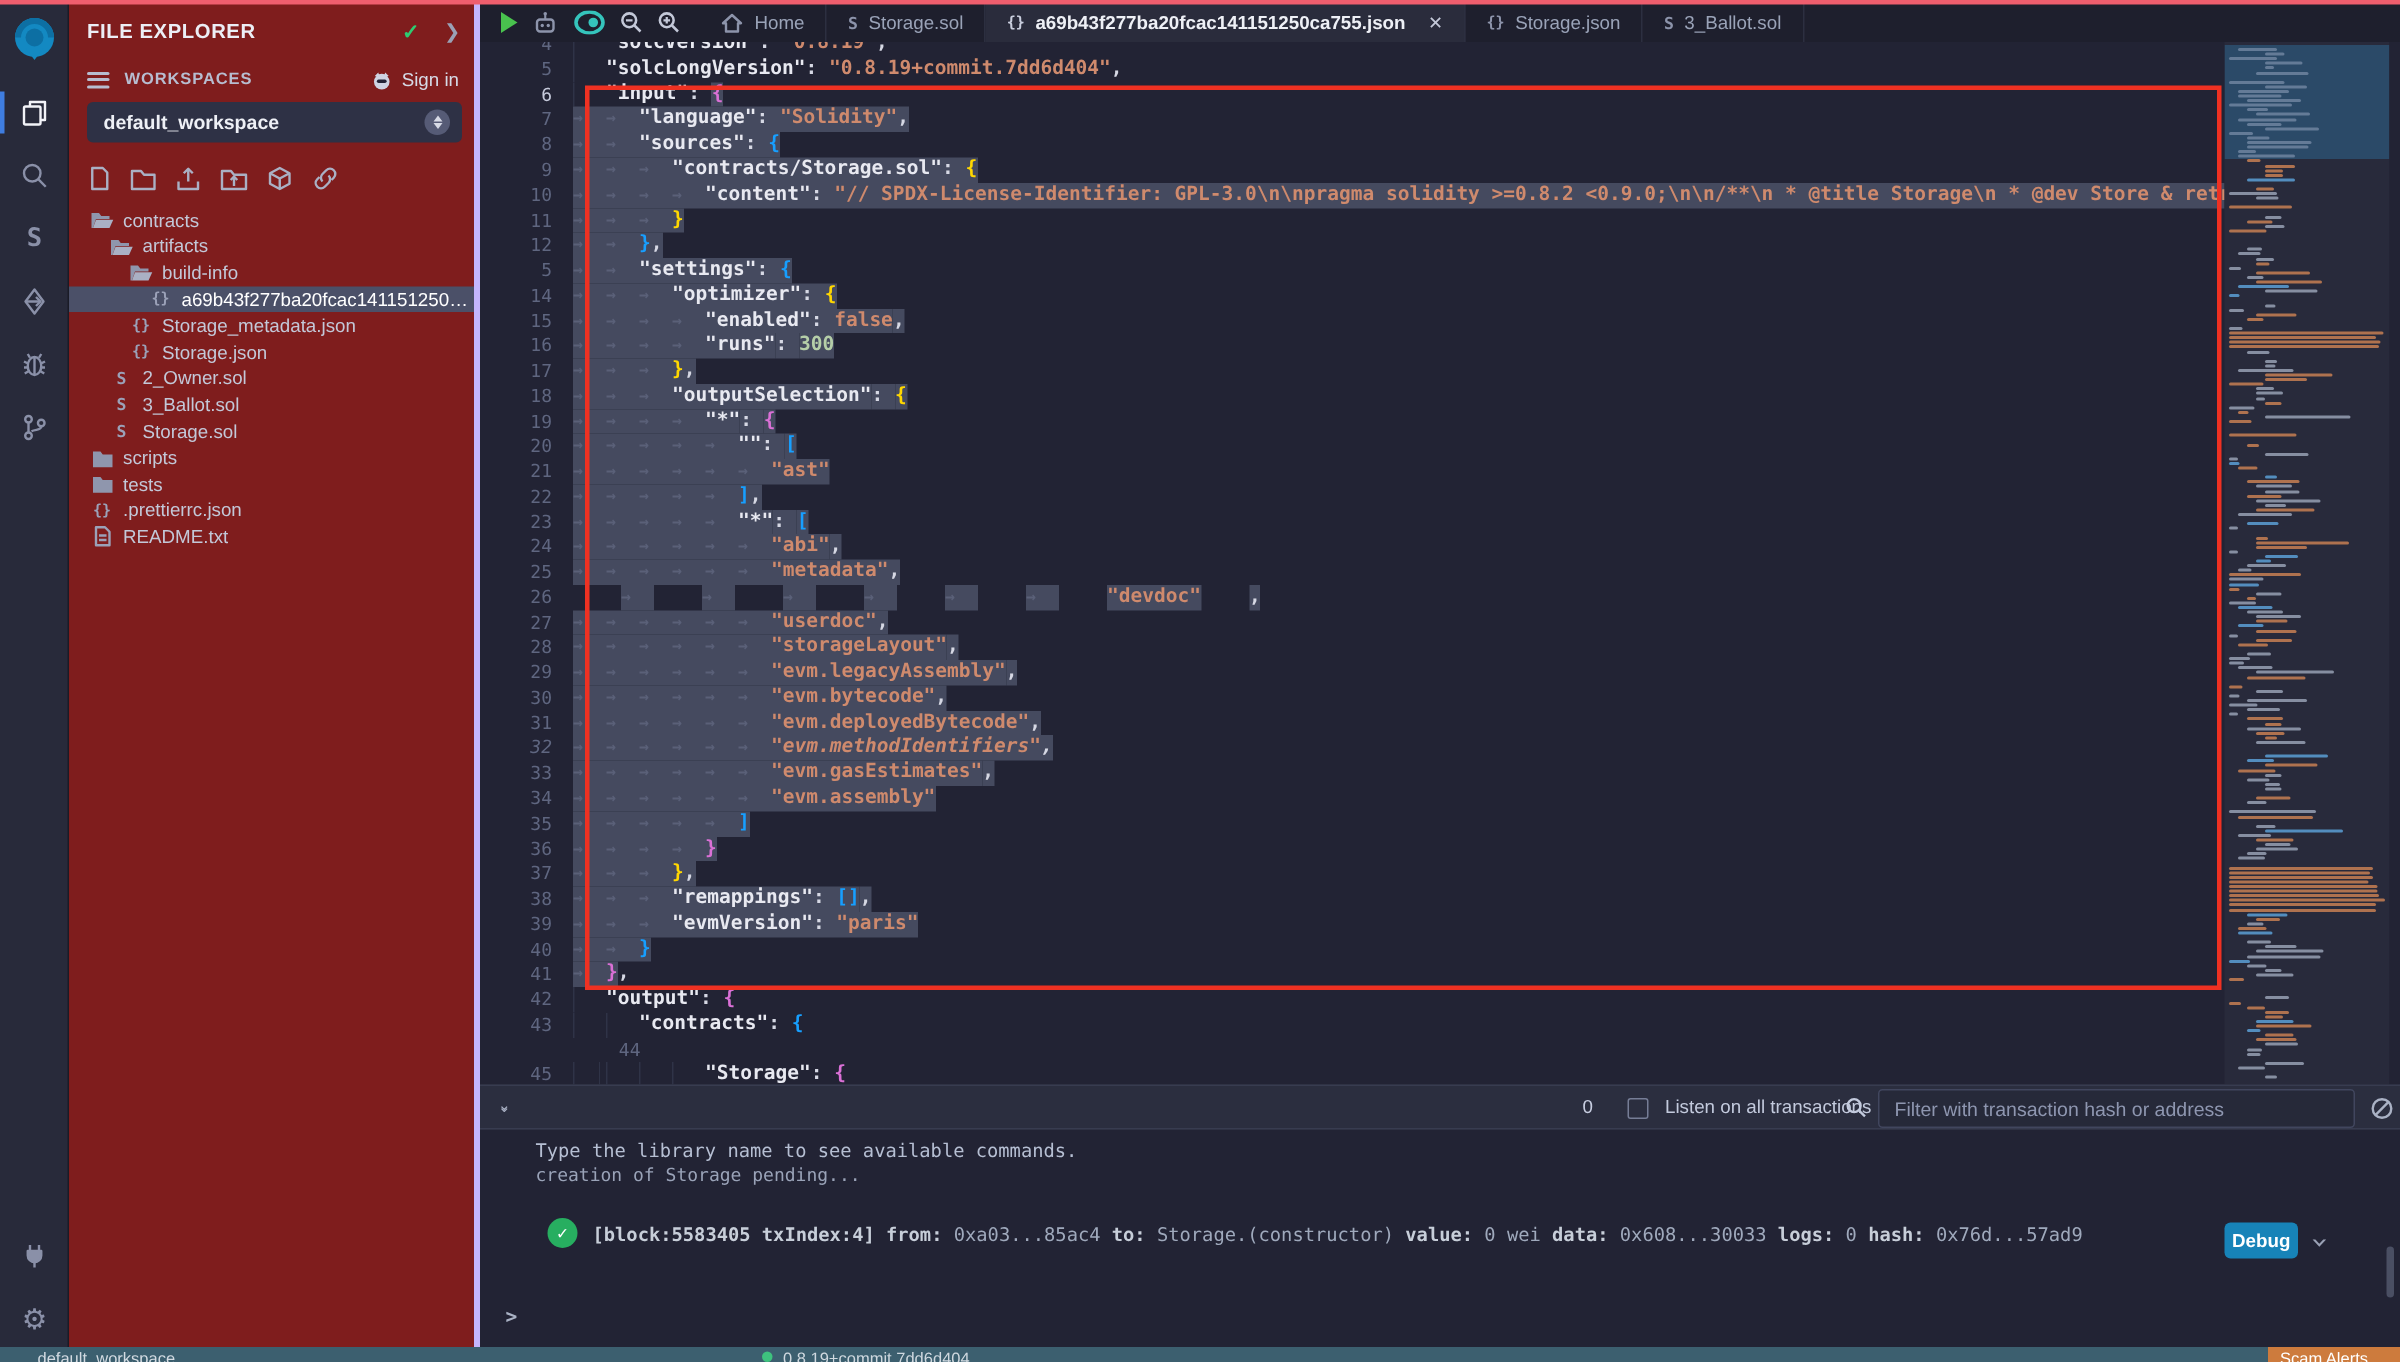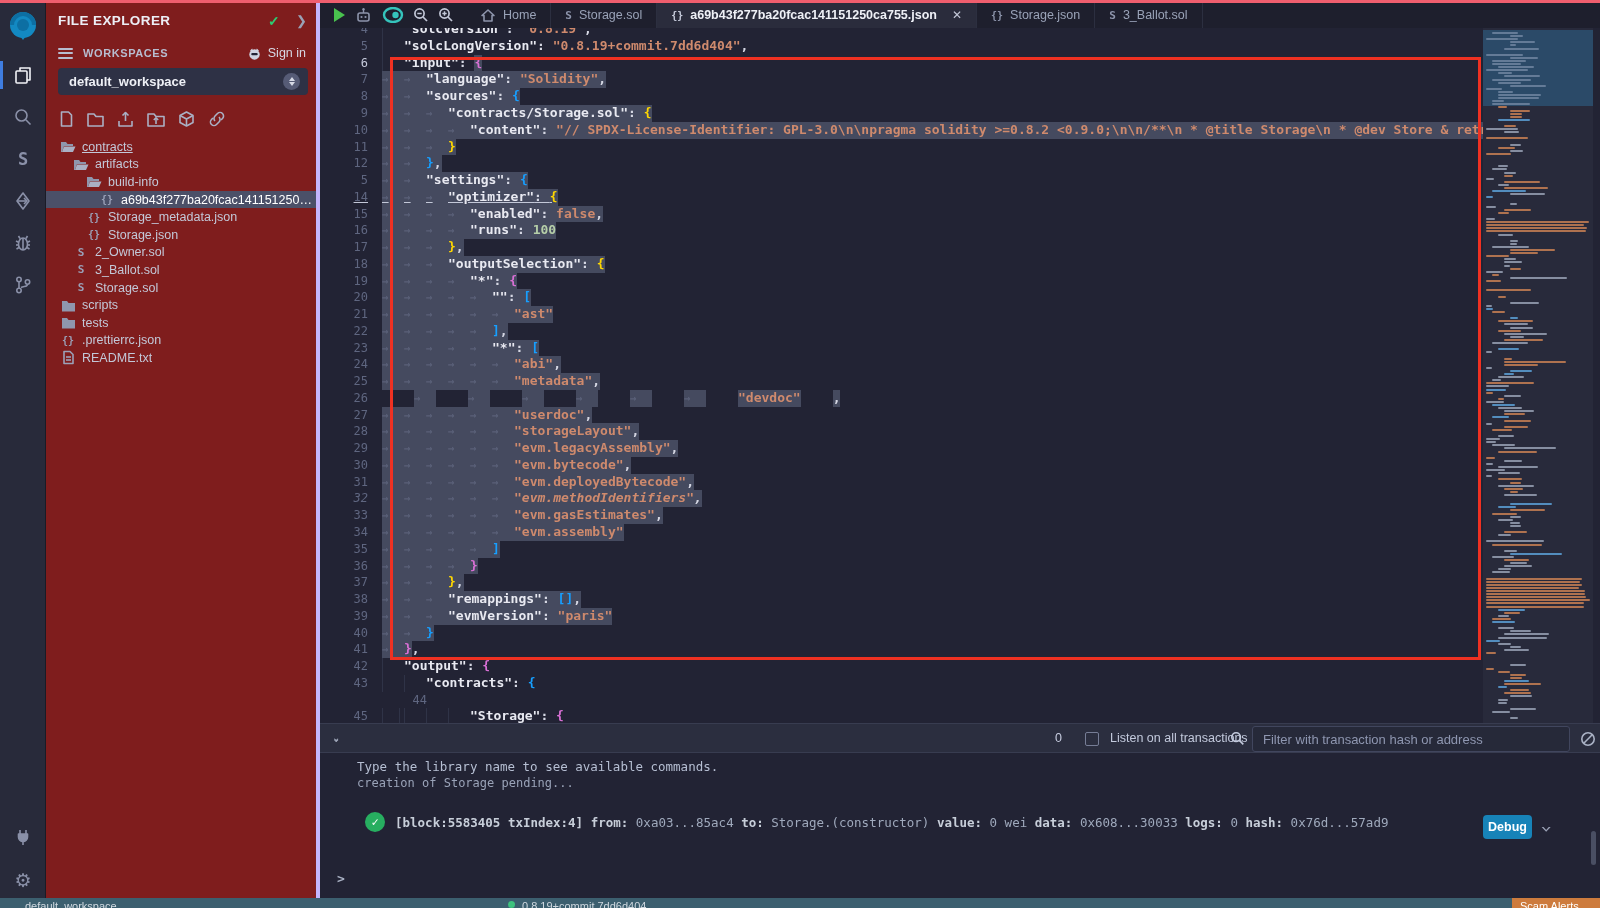--- a/index.html
+++ b/index.html
@@ -248,21 +248,21 @@
           </svg>
         </span>
         <span>
           <svg width="20" height="18" viewBox="0 0 20 18" fill="none" stroke="currentColor" stroke-width="1.6" stroke-linejoin="round">
             <path d="M8 11 a3.5 3.5 0 0 1 0-5 l2.5-2.5 a3.5 3.5 0 0 1 5 5 L14 10"></path>
             <path d="M12 7 a3.5 3.5 0 0 1 0 5 l-2.5 2.5 a3.5 3.5 0 0 1 -5-5 L6 8"></path>
           </svg>
         </span>
       </div>
     <div class="tree" id="tree">
-        <div class="trow" style="padding-left: 14px; text-decoration: underline;">
+        <div class="trow" style="padding-left: 14px;">
           <span class="ticon">
             <svg width="16" height="13" viewBox="0 0 16 13">
               <path d="M1 2 h5 l1.5 2 H13 v2 H4 L2 12 H1 Z" fill="#8f96ad"></path>
               <path d="M4 6.5 h11.5 L13 12 H2 Z" fill="#aab0c4"></path>
             </svg>
           </span>
           <span class="tlabel">contracts</span>
         </div>
         <div class="trow" style="padding-left: 27px;">
           <span class="ticon">
@@ -421,23 +421,23 @@
         <div class="cline" style="top: -6.8px;"><span class="lnum">4</span><span class="ind guide"></span><span class="k">"solcVersion"</span><span class="p">: </span><span class="s">"0.8.19"</span><span class="p">,</span></div>
         <div class="cline" style="top: 9.96px;"><span class="lnum">5</span><span class="ind guide"></span><span class="k">"solcLongVersion"</span><span class="p">: </span><span class="s">"0.8.19+commit.7dd6d404"</span><span class="p">,</span></div>
         <div class="cline" style="top: 26.72px;"><span class="lnum cur">6</span><span class="ind guide"></span><span class="k">"input"</span><span class="p">: </span><span class="b2 sel">{</span></div>
         <div class="cline" style="top: 43.48px;"><span class="lnum">7</span><span class="ind ws sel"></span><span class="ind ws sel"></span><span class="k sel">"language"</span><span class="p sel">: </span><span class="s sel">"Solidity"</span><span class="p sel">,</span></div>
         <div class="cline" style="top: 60.24px;"><span class="lnum">8</span><span class="ind ws sel"></span><span class="ind ws sel"></span><span class="k sel">"sources"</span><span class="p sel">: </span><span class="b3 sel">{</span></div>
         <div class="cline" style="top: 77px;"><span class="lnum">9</span><span class="ind ws sel"></span><span class="ind ws sel"></span><span class="ind ws sel"></span><span class="k sel">"contracts/Storage.sol"</span><span class="p sel">: </span><span class="b1 sel">{</span></div>
         <div class="cline" style="top: 93.76px;"><span class="lnum">10</span><span class="ind ws sel"></span><span class="ind ws sel"></span><span class="ind ws sel"></span><span class="ind ws sel"></span><span class="k sel">"content"</span><span class="p sel">: </span><span class="s sel">"// SPDX-License-Identifier: GPL-3.0\n\npragma solidity &gt;=0.8.2 &lt;0.9.0;\n\n/**\n * @title Storage\n * @dev Store &amp; retrieve value in a</span></div>
         <div class="cline" style="top: 110.52px;"><span class="lnum">11</span><span class="ind ws sel"></span><span class="ind ws sel"></span><span class="ind ws sel"></span><span class="b1 sel">}</span></div>
         <div class="cline" style="top: 127.28px;"><span class="lnum">12</span><span class="ind ws sel"></span><span class="ind ws sel"></span><span class="b3 sel">}</span><span class="p sel">,</span></div>
         <div class="cline" style="top: 144.04px;"><span class="lnum">5</span><span class="ind ws sel"></span><span class="ind ws sel"></span><span class="k sel">"settings"</span><span class="p sel">: </span><span class="b3 sel">{</span></div>
-        <div class="cline" style="top: 160.8px; text-decoration: underline;"><span class="lnum">14</span><span class="ind ws sel"></span><span class="ind ws sel"></span><span class="ind ws sel"></span><span class="k sel">"optimizer"</span><span class="p sel">: </span><span class="b1 sel">{</span></div>
+        <div class="cline" style="top: 160.8px;"><span class="lnum">14</span><span class="ind ws sel"></span><span class="ind ws sel"></span><span class="ind ws sel"></span><span class="k sel">"optimizer"</span><span class="p sel">: </span><span class="b1 sel">{</span></div>
         <div class="cline" style="top: 177.56px;"><span class="lnum">15</span><span class="ind ws sel"></span><span class="ind ws sel"></span><span class="ind ws sel"></span><span class="ind ws sel"></span><span class="k sel">"enabled"</span><span class="p sel">: </span><span class="s sel">false</span><span class="p sel">,</span></div>
-        <div class="cline" style="top: 194.32px;"><span class="lnum">16</span><span class="ind ws sel"></span><span class="ind ws sel"></span><span class="ind ws sel"></span><span class="ind ws sel"></span><span class="k sel">"runs"</span><span class="p sel">: </span><span class="n sel">100</span></div>
+        <div class="cline" style="top: 194.32px;"><span class="lnum">16</span><span class="ind ws sel"></span><span class="ind ws sel"></span><span class="ind ws sel"></span><span class="ind ws sel"></span><span class="k sel">"runs"</span><span class="p sel">: </span><span class="n sel">300</span></div>
         <div class="cline" style="top: 211.08px;"><span class="lnum">17</span><span class="ind ws sel"></span><span class="ind ws sel"></span><span class="ind ws sel"></span><span class="b1 sel">}</span><span class="p sel">,</span></div>
         <div class="cline" style="top: 227.84px;"><span class="lnum">18</span><span class="ind ws sel"></span><span class="ind ws sel"></span><span class="ind ws sel"></span><span class="k sel">"outputSelection"</span><span class="p sel">: </span><span class="b1 sel">{</span></div>
         <div class="cline" style="top: 244.6px;"><span class="lnum">19</span><span class="ind ws sel"></span><span class="ind ws sel"></span><span class="ind ws sel"></span><span class="ind ws sel"></span><span class="k sel">"*"</span><span class="p sel">: </span><span class="b2 sel">{</span></div>
         <div class="cline" style="top: 261.36px;"><span class="lnum">20</span><span class="ind ws sel"></span><span class="ind ws sel"></span><span class="ind ws sel"></span><span class="ind ws sel"></span><span class="ind ws sel"></span><span class="k sel">""</span><span class="p sel">: </span><span class="b3 sel">[</span></div>
         <div class="cline" style="top: 278.12px;"><span class="lnum">21</span><span class="ind ws sel"></span><span class="ind ws sel"></span><span class="ind ws sel"></span><span class="ind ws sel"></span><span class="ind ws sel"></span><span class="ind ws sel"></span><span class="s sel">"ast"</span></div>
         <div class="cline" style="top: 294.88px;"><span class="lnum">22</span><span class="ind ws sel"></span><span class="ind ws sel"></span><span class="ind ws sel"></span><span class="ind ws sel"></span><span class="ind ws sel"></span><span class="b3 sel">]</span><span class="p sel">,</span></div>
         <div class="cline" style="top: 311.64px;"><span class="lnum">23</span><span class="ind ws sel"></span><span class="ind ws sel"></span><span class="ind ws sel"></span><span class="ind ws sel"></span><span class="ind ws sel"></span><span class="k sel">"*"</span><span class="p sel">: </span><span class="b3 sel">[</span></div>
         <div class="cline" style="top: 328.4px;"><span class="lnum">24</span><span class="ind ws sel"></span><span class="ind ws sel"></span><span class="ind ws sel"></span><span class="ind ws sel"></span><span class="ind ws sel"></span><span class="ind ws sel"></span><span class="s sel">"abi"</span><span class="p sel">,</span></div>
         <div class="cline" style="top: 345.16px;"><span class="lnum">25</span><span class="ind ws sel"></span><span class="ind ws sel"></span><span class="ind ws sel"></span><span class="ind ws sel"></span><span class="ind ws sel"></span><span class="ind ws sel"></span><span class="s sel">"metadata"</span><span class="p sel">,</span></div>
         <div class="cline" style="top: 361.92px; gap: 32px;"><span class="lnum">26</span><span class="ind ws sel"></span><span class="ind ws sel"></span><span class="ind ws sel"></span><span class="ind ws sel"></span><span class="ind ws sel"></span><span class="ind ws sel"></span><span class="s sel">"devdoc"</span><span class="p sel">,</span></div>

